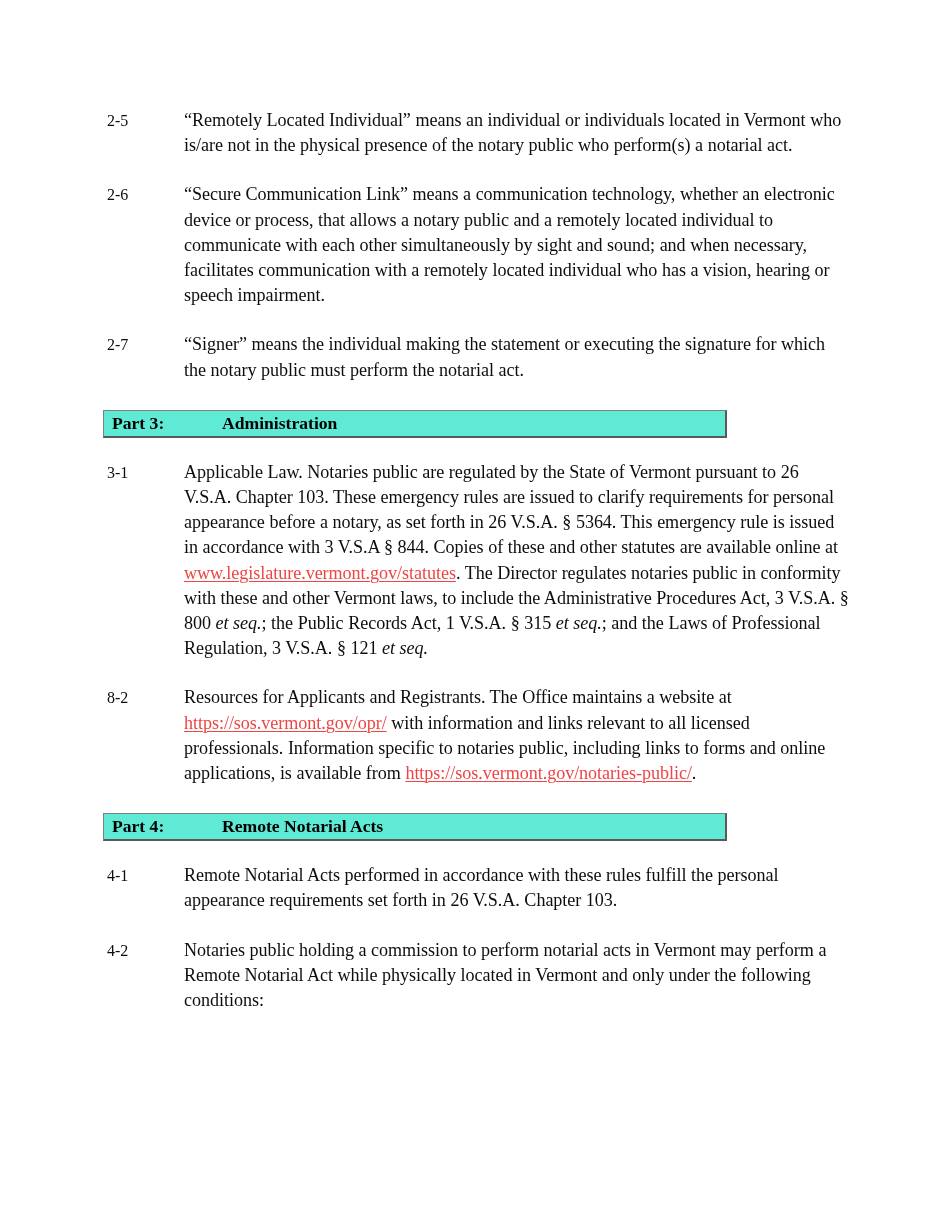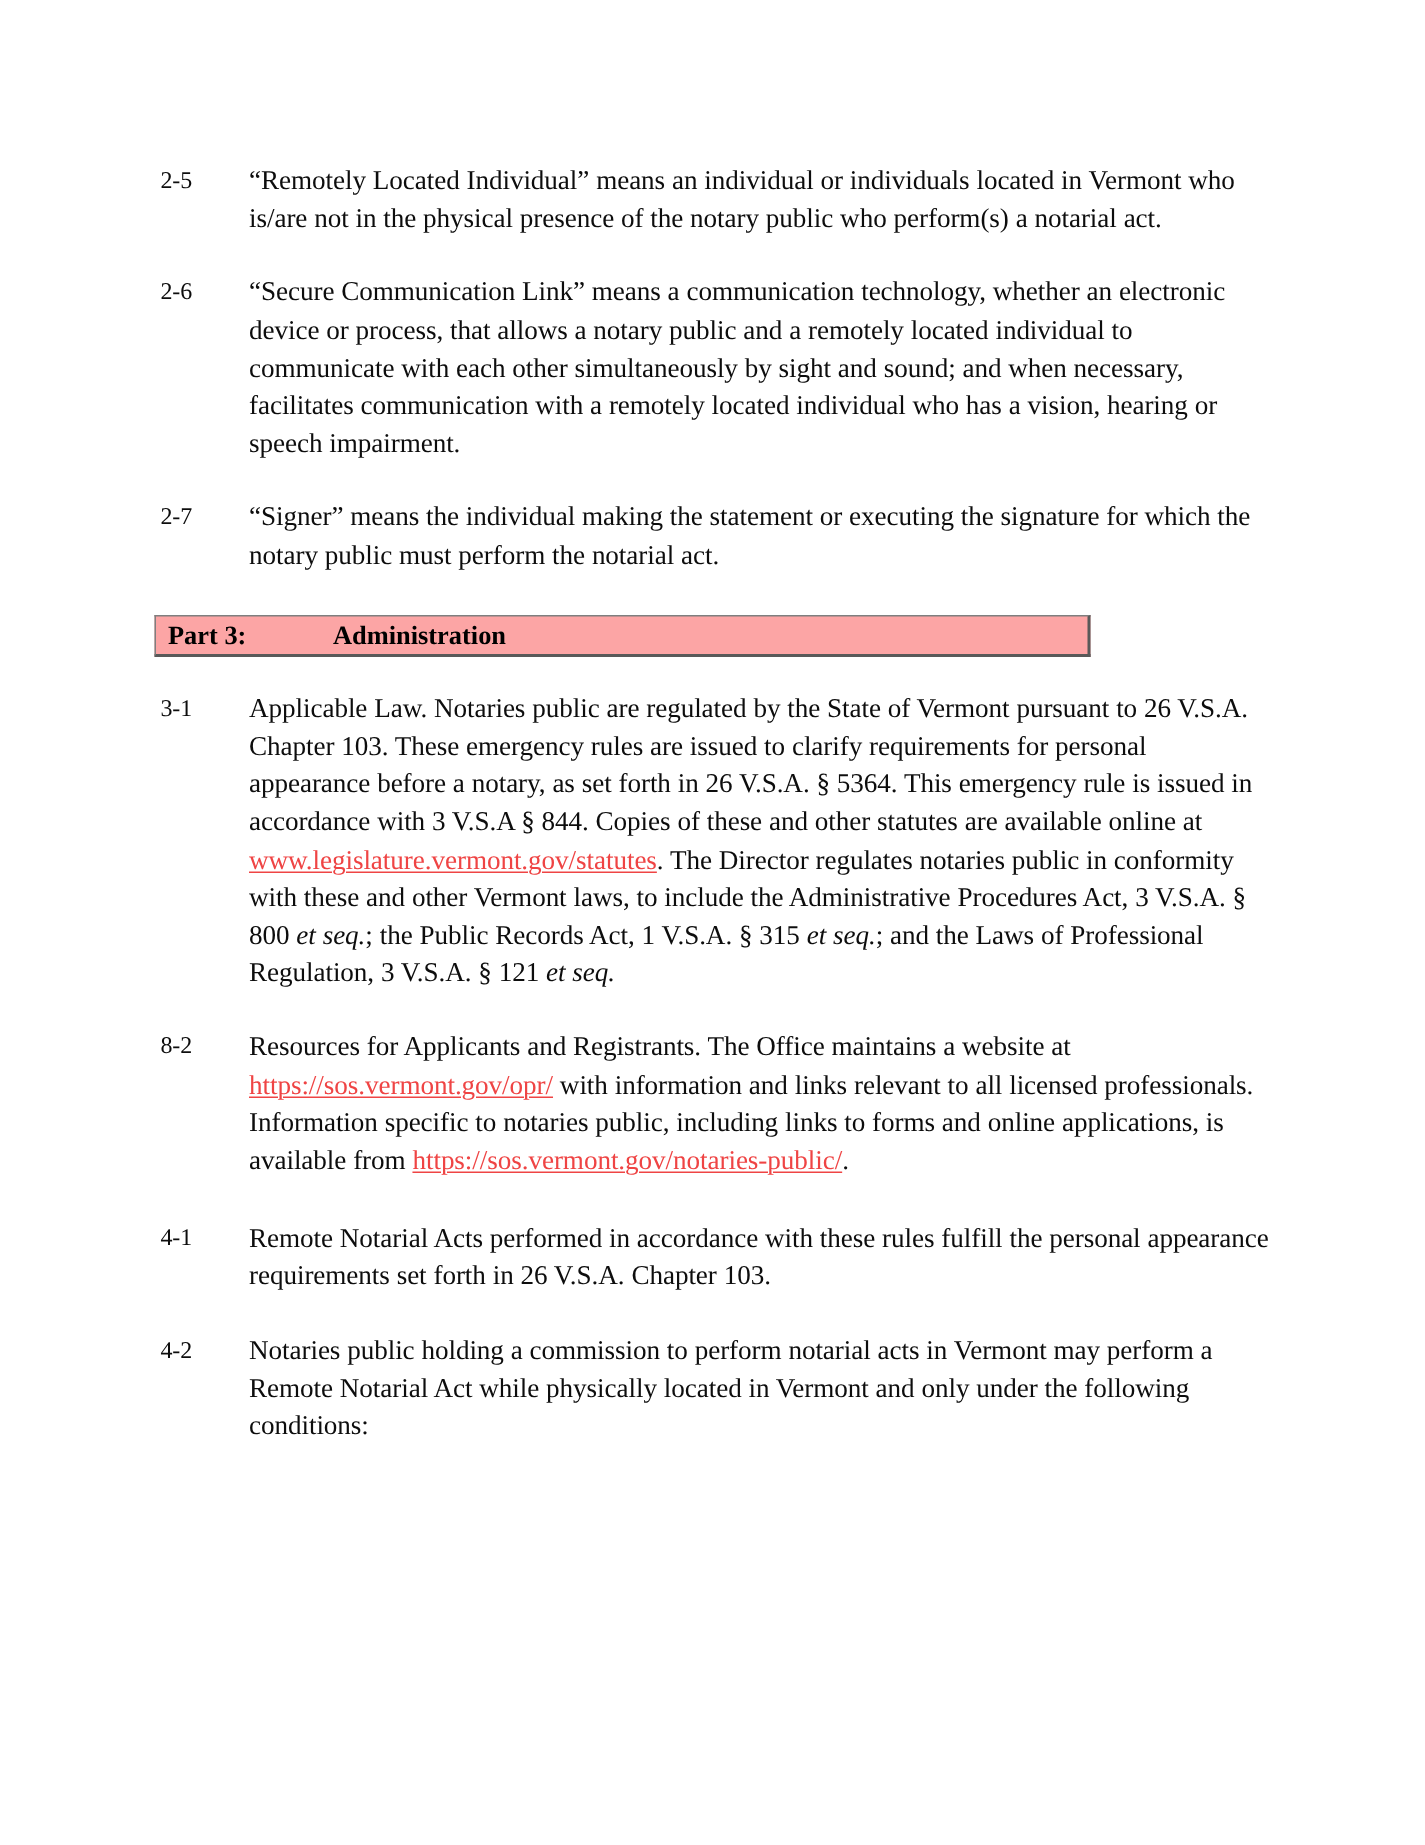--- a/index.html
+++ b/index.html
@@ -44,40 +44,41 @@
     line-height: 25.2px;
     letter-spacing: -0.1px;
   }
   .clause-body {
     flex: 1 1 auto;
     font-size: 18.1px;
     line-height: 25.2px;
     text-align: left;
     letter-spacing: -0.05px;
     word-spacing: 0.1px;
+    margin-left: 18px;
   }
   .clause.wide  { margin-bottom: 27px; }
 
   b.lead { font-weight: normal; }
   i.ital { font-style: italic; }
 
   a.link {
     color: #ef4444;
     text-decoration: underline;
     text-underline-offset: 1.5px;
     text-decoration-thickness: 1px;
   }
 
   
   .part-bar {
     position: relative;
     box-sizing: border-box;
     width: 624px;
     height: 28px;
-    background: #fca5a5;
+    background: #5eead4;
     border-top: 1px solid #7f7f7f;
     border-left: 1px solid #7f7f7f;
     border-right: 2px solid #595959;
     border-bottom: 2px solid #595959;
     margin-left: -4px;
     display: flex;
     align-items: center;
     font-weight: bold;
     font-size: 17.6px;
     color: #000000;
@@ -123,20 +124,26 @@
     <div class="clause">
       <div class="clause-num">3-1</div>
       <div class="clause-body"><b class="lead">Applicable Law.</b><span> Notaries public are regulated by the State of Vermont pursuant to 26 V.S.A. Chapter 103.  These emergency rules are issued to clarify requirements for personal appearance before a notary, as set forth in 26 V.S.A. § 5364.  This emergency rule is issued in accordance with 3 V.S.A § 844. Copies of these and other statutes are available online at </span><a class="link" href="#">www.legislature.vermont.gov/statutes</a><span>.  The Director regulates notaries public in conformity with these and other Vermont laws, to include the Administrative Procedures Act, 3 V.S.A. § 800 </span><i class="ital">et seq.</i><span>; the Public Records Act, 1 V.S.A. § 315 </span><i class="ital">et seq.</i><span>; and the Laws of Professional Regulation, 3 V.S.A. § 121 </span><i class="ital">et seq.</i><span></span></div>
     </div>
 
     <div class="clause wide">
       <div class="clause-num">8-2</div>
       <div class="clause-body"><b class="lead">Resources for Applicants and Registrants.</b><span>  The Office maintains a website at </span><a class="link" href="#">https://sos.vermont.gov/opr/</a><span> with information and links relevant to all licensed professionals.  Information specific to notaries public, including links to forms and online applications, is available from </span><a class="link" href="#">https://sos.vermont.gov/notaries-public/</a><span>.</span></div>
     </div>
 
+    <div class="bar-wrap">
+      <div class="part-bar">
+        <span class="part-label">Part 4:</span>
+        <span class="part-title">Remote Notarial Acts</span>
+      </div>
+    </div>
 
     <div class="clause">
       <div class="clause-num">4-1</div>
       <div class="clause-body">Remote Notarial Acts performed in accordance with these rules fulfill the personal appearance requirements set forth in 26 V.S.A. Chapter 103.</div>
     </div>
 
     <div class="clause">
       <div class="clause-num">4-2</div>
       <div class="clause-body">Notaries public holding a commission to perform notarial acts in Vermont may perform a Remote Notarial Act while physically located in Vermont and only under the following conditions:</div>
     </div>

